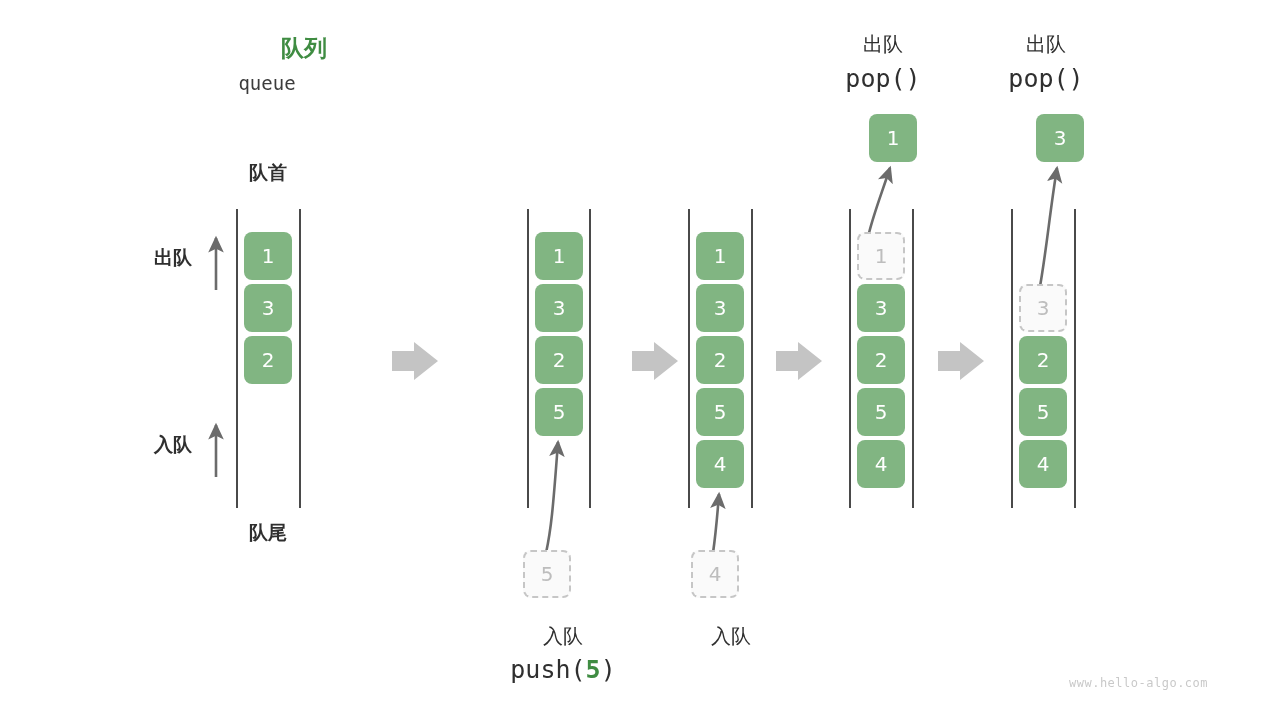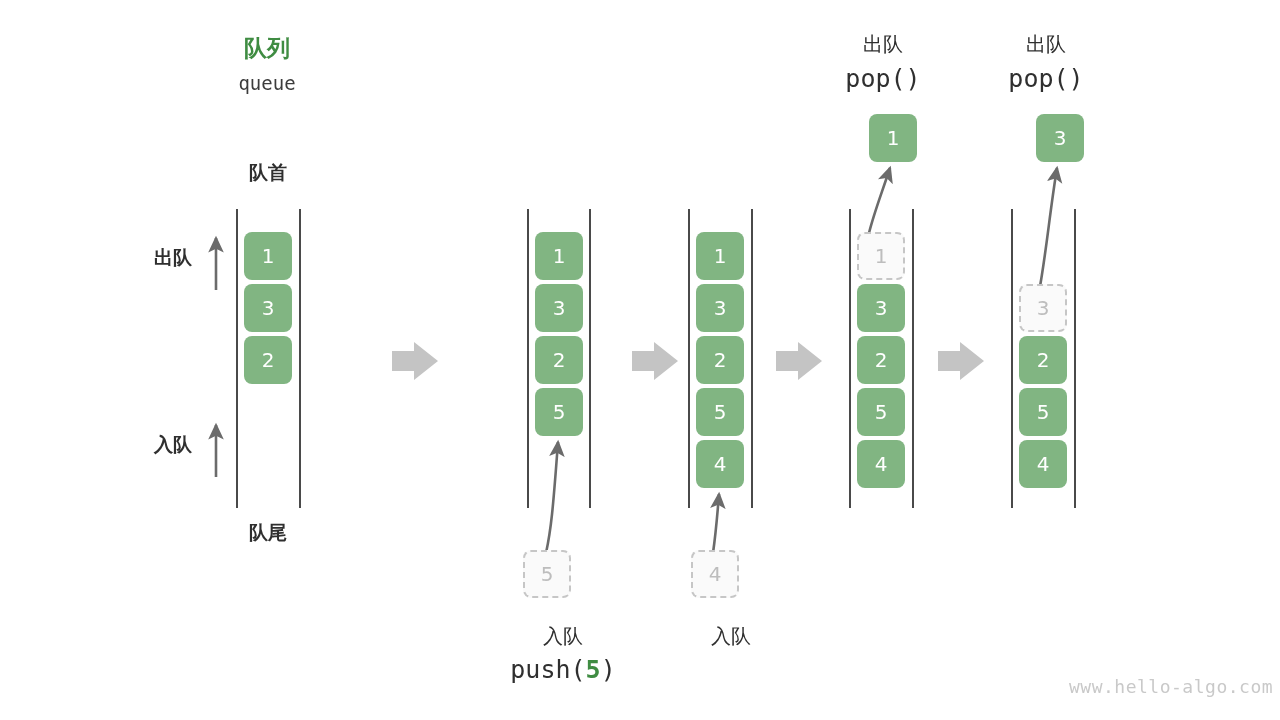--- a/index.html
+++ b/index.html
@@ -21,21 +21,21 @@
     width: 1280px;
     height: 720px;
   }
   .abs { position: absolute; }
 
   
   .title-cn {
     font-size: 23px;
     font-weight: bold;
     color: #3f8c42;
-    text-align: center;
+    text-align: right;
     line-height: 28px;
     white-space: nowrap;
   }
   .title-en {
     font-family: "DejaVu Sans Mono", "Liberation Mono", monospace;
     font-size: 19px;
     color: #3c3c3c;
     text-align: center;
     line-height: 24px;
     white-space: nowrap;
@@ -59,21 +59,21 @@
     font-family: "DejaVu Sans Mono", "Liberation Mono", monospace;
     font-size: 25px;
     color: #2f2f2f;
     text-align: center;
     line-height: 30px;
     white-space: nowrap;
   }
   .op-code .arg { color: #3f8c42; font-weight: bold; }
   .watermark {
     font-family: "DejaVu Sans Mono", "Liberation Mono", monospace;
-    font-size: 18px;
+    font-size: 12px;
     color: #c9c9c9;
     letter-spacing: 0.5px;
     white-space: nowrap;
   }
 
   
   .box {
     position: absolute;
     width: 48px;
     height: 48px;

